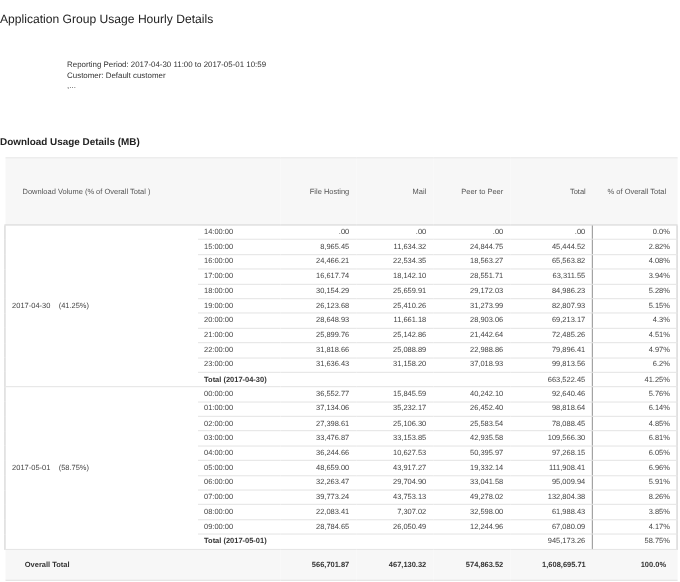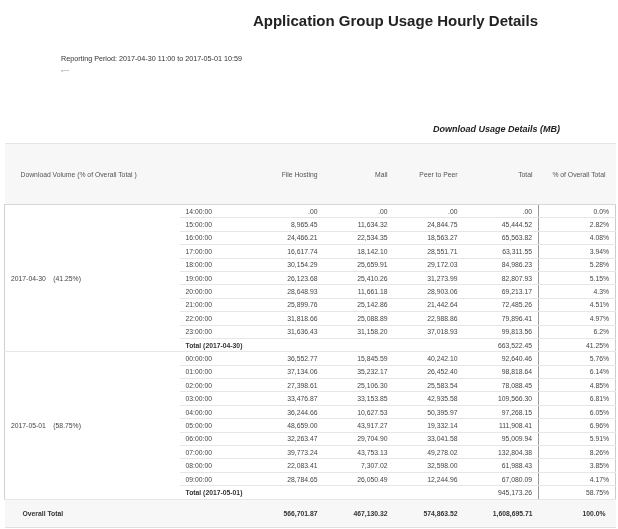--- a/index.html
+++ b/index.html
@@ -1,22 +1,22 @@
 <!DOCTYPE html>
 <html><head>
 <meta charset="utf-8">
 <style>
   html, body { margin: 0; padding: 0; background: #ffffff; }
   body { width: 618px; height: 529px; overflow: hidden; position: relative;
          font-family: "Liberation Sans", sans-serif; color: #333; }
-  .title { position: absolute; left: 0; width: 538px; top: 12px; text-align: right;
-           font-size: 15px; font-weight: bold; color: #222; }
+  .title { position: absolute; left: 0; width: 538px; top: 12px; text-align: left;
+           font-size: 11px; font-weight: normal; color: #222; }
   .meta { position: absolute; left: 61px; top: 54px; font-size: 7.2px; line-height: 9.6px; color: #333; }
-  .subtitle { position: absolute; left: 0; width: 560px; top: 124px; text-align: right;
-              font-size: 9px; font-weight: bold; color: #222; font-style: italic; }
+  .subtitle { position: absolute; left: 0; width: 560px; top: 124px; text-align: left;
+              font-size: 9px; font-weight: bold; color: #222; }
   table.report { position: absolute; left: 4px; top: 143px; width: 611px; border-collapse: collapse;
                  font-size: 6.8px; color: #444; table-layout: fixed; }
   table.report th { background: #f7f7f7; font-weight: normal; color: #555; height: 60px;
                     border-top: 1px solid #e5e5e5; border-bottom: 1px solid #d8d8d8; padding: 0 6px; }
   table.report td { height: 12.4px; padding: 0 6px; border-bottom: 1px solid #e6e6e6; white-space: nowrap; }
   .r { text-align: right; }
   .l { text-align: left; }
   td.group { border-left: 1px solid #d0d0d0; text-align: left; padding-left: 16px; vertical-align: middle; background: #fff; }
   td.subtotal-label { font-weight: bold; color: #333; }
   td.total-col { border-right: 1px solid #999; }
@@ -24,20 +24,21 @@
   tr.overall td { background: #f7f7f7; height: 27px; font-weight: bold; color: #333; border-bottom: 1px solid #e0e0e0; border-top: 1px solid #d0d0d0; }
   tr.group-start td { border-top: 1px solid #d0d0d0; }
 </style>
 </head>
 <body>
 
 <div class="title">Application Group Usage Hourly Details</div>
 
 <div class="meta">
   <div>Reporting Period: 2017-04-30 11:00 to 2017-05-01 10:59</div>
+  <div>Customer: Default customer</div>
   <div>,...</div>
 </div>
 
 <div class="subtitle">Download Usage Details (MB)</div>
 
 <table class="report">
   <colgroup>
     <col style="width:175px">
     <col style="width:75px">
     <col style="width:69px">

